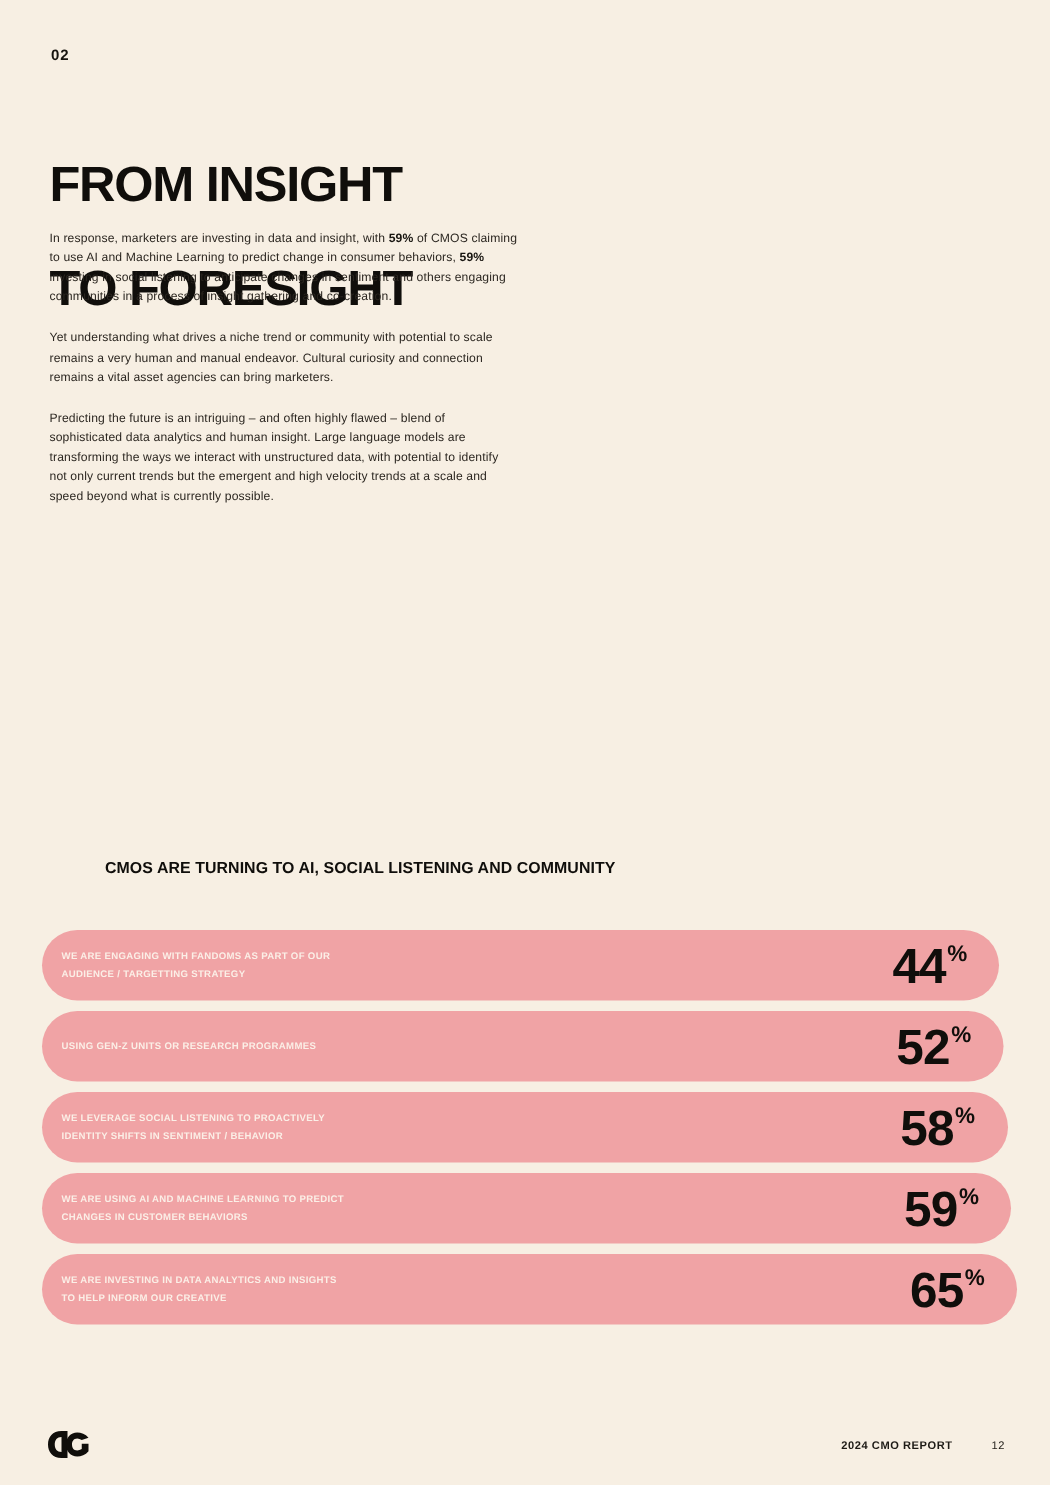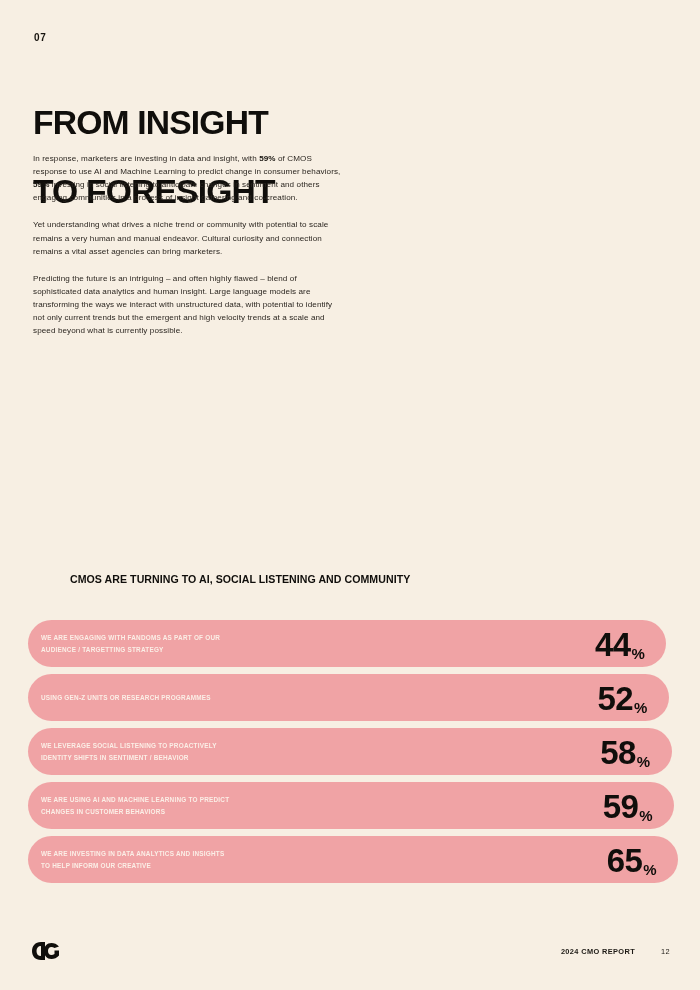--- a/index.html
+++ b/index.html
@@ -111,42 +111,42 @@
     padding-left: 13px;
     white-space: pre-line;
     max-width: 330px;
   }
   .bar-value {
     position: absolute;
     right: 22px;
     top: 50%;
     transform: translateY(-50%);
     display: flex;
-    align-items: flex-end;
+    align-items: flex-start;
     color: #100e0b;
     font-weight: bold;
     letter-spacing: -0.035em;
   }
   .bar-value .num {
     font-size: 33px;
     line-height: 1;
   }
   .bar-value .pct {
     font-size: 15px;
     line-height: 1;
     margin-top: 1px;
     margin-left: 1px;
   }
 
   
   .footer {
     position: absolute;
     left: 0;
     right: 0;
-    bottom: 24px;
+    bottom: 12px;
     height: 26px;
     padding-left: 31px;
   }
   .logo {
     position: absolute;
     left: 31px;
     top: 0;
     width: 30px;
     height: 22px;
   }
@@ -169,29 +169,29 @@
     font-weight: normal;
     letter-spacing: 0.05em;
     color: #1d1a15;
   }
 </style>
 </head>
 <body>
 
 <div class="page">
 
-  <div class="section-num">07</div>
+  <div class="section-num">02</div>
 
   <h1 class="title">
     <span class="title-line">FROM INSIGHT</span>
     <span class="title-line">TO FORESIGHT</span>
   </h1>
 
   <div class="body-copy">
-    <p><span>In response, marketers are investing in data and insight, with </span><b>59%</b><span> of CMOS response to use AI and Machine Learning to predict change in consumer behaviors, </span><b>59%</b><span> investing in social listening to anticipate changes in sentiment and others engaging communities in a process of insight gathering and co-creation.</span></p>
+    <p><span>In response, marketers are investing in data and insight, with </span><b>59%</b><span> of CMOS claiming to use AI and Machine Learning to predict change in consumer behaviors, </span><b>59%</b><span> investing in social listening to anticipate changes in sentiment and others engaging communities in a process of insight gathering and co-creation.</span></p>
     <p><span>Yet understanding what drives a niche trend or community with potential to scale remains a very human and manual endeavor. Cultural curiosity and connection remains a vital asset agencies can bring marketers.</span></p>
     <p><span>Predicting the future is an intriguing – and often highly flawed – blend of sophisticated data analytics and human insight. Large language models are transforming the ways we interact with unstructured data, with potential to identify not only current trends but the emergent and high velocity trends at a scale and speed beyond what is currently possible.</span></p>
   </div>
 
   <div class="chart-heading">
     <span class="hline">CMOS ARE TURNING TO AI, SOCIAL LISTENING AND COMMUNITY</span>
   </div>
 
   <div class="chart">
 

